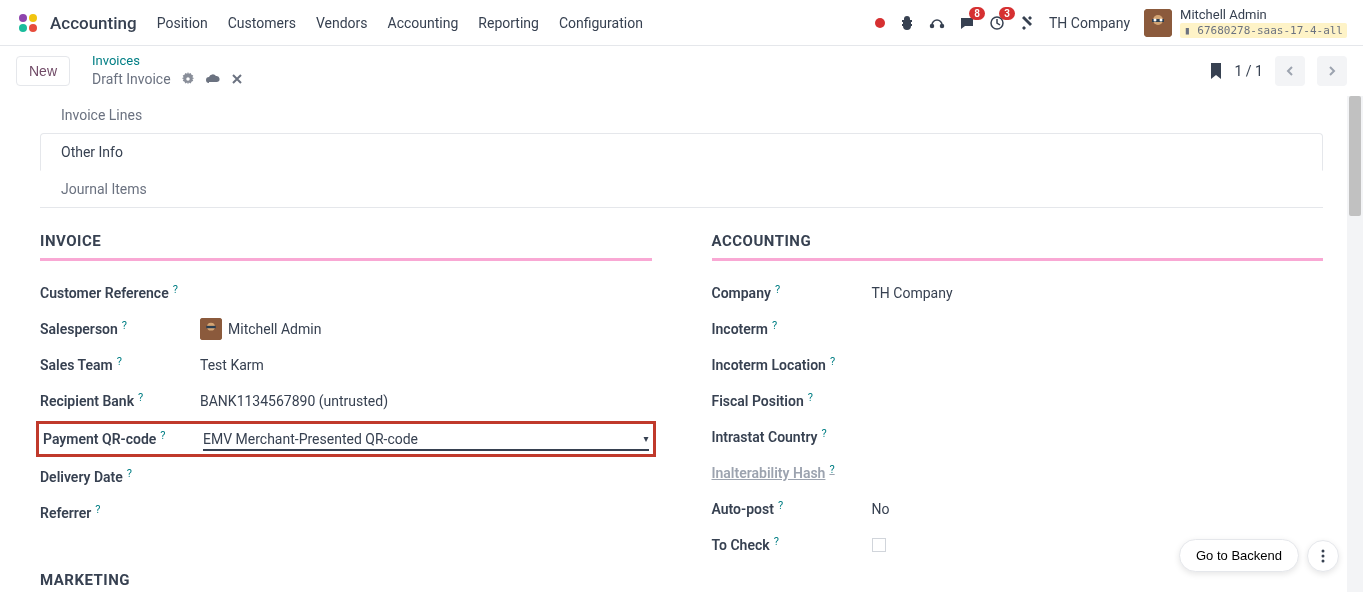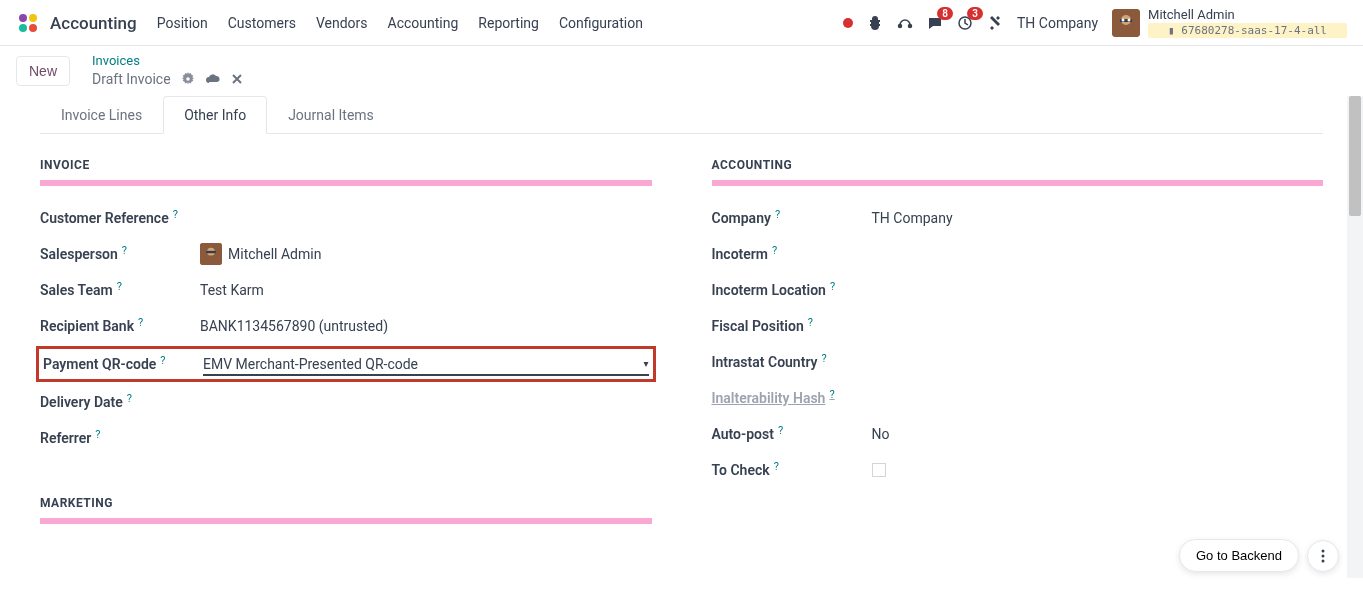--- a/index.html
+++ b/index.html
@@ -12,44 +12,44 @@
 .menu-item { color: #374151; cursor: pointer; font-size: 14px; }
 .topbar-right { margin-left: auto; display: flex; align-items: center; gap: 14px; }
 .red-dot { width: 10px; height: 10px; background: #d63031; border-radius: 50%; }
 .icon-btn { position: relative; cursor: pointer; color: #374151; }
 .badge { position: absolute; top: -8px; right: -10px; background: #d63031; color: #fff; font-size: 10px; font-weight: 600; border-radius: 10px; padding: 1px 5px; min-width: 16px; text-align: center; }
 .company-name { font-size: 14px; color: #374151; }
 .avatar { width: 28px; height: 28px; border-radius: 4px; background: #8b5a3c; display: flex; align-items: center; justify-content: center; overflow: hidden; }
 .user-block { display: flex; align-items: center; gap: 8px; }
 .user-info { display: flex; flex-direction: column; line-height: 1.2; }
 .user-name { font-size: 13px; color: #374151; }
-.db-tag { font-family: monospace; font-size: 11px; background: #fef3c7; padding: 1px 20px; border-radius: 2px; color: #6b7280; }
+.db-tag { font-family: monospace; font-size: 11px; background: #fef3c7; padding: 1px 4px; border-radius: 2px; color: #6b7280; }
 
 .subbar { display: flex; align-items: center; height: 50px; padding: 0 16px; }
 .new-btn { border: 1px solid #e5e7eb; background: #fff; color: #714b67; font-weight: 500; padding: 6px 12px; border-radius: 4px; cursor: pointer; font-size: 14px; margin-right: 22px; }
 .breadcrumb { display: flex; flex-direction: column; line-height: 1.3; }
 .bc-parent { color: #017e84; font-size: 13px; cursor: pointer; }
 .bc-current { color: #6b7280; font-size: 14px; display: flex; align-items: center; gap: 10px; }
 .bc-icon { cursor: pointer; color: #6b7280; }
 .subbar-right { margin-left: auto; display: flex; align-items: center; gap: 12px; }
 .pager { font-size: 14px; color: #374151; }
 .pager-btn { width: 30px; height: 30px; border: none; background: #f3f4f6; border-radius: 4px; cursor: pointer; color: #9ca3af; display: inline-flex; align-items: center; justify-content: center; }
 
 .content-wrap { display: flex; }
 .content { flex: 1; padding: 0 24px 40px 40px; }
 .scrollbar-track { width: 16px; background: #f3f4f6; position: relative; }
 .scrollbar-thumb { position: absolute; top: 0; right: 2px; width: 12px; height: 120px; background: #c1c1c1; border-radius: 2px; }
 
-.tabs { display: flex; border-bottom: 1px solid #e5e7eb; margin-bottom: 24px; }
+.tabs { display: flex; border-bottom: 1px solid #e5e7eb; margin-bottom: 24px; flex-direction: column; }
 .tab { padding: 10px 20px; border: 1px solid transparent; border-bottom: none; cursor: pointer; color: #6b7280; font-size: 14px; }
 .tab.active { border-color: #e5e7eb; border-bottom: 1px solid #fff; margin-bottom: -1px; background: #fff; color: #374151; border-radius: 4px 4px 0 0; }
 
 .form-cols { display: flex; gap: 60px; }
 .form-col { flex: 1; }
-.section-title { font-size: 12px; font-weight: 700; color: #374151; letter-spacing: 0.5px; padding-bottom: 8px; border-bottom: 6px solid #f9a8d4; margin-bottom: 14px; }
+.section-title { font-size: 15px; font-weight: 700; color: #374151; letter-spacing: 0.5px; padding-bottom: 8px; border-bottom: 3px solid #f9a8d4; margin-bottom: 14px; }
 .field-row { display: flex; align-items: center; min-height: 36px; }
 .field-row.highlighted { border: 3px solid #c0392b; padding: 4px 4px; margin: 2px -4px; }
 .field-label { width: 160px; font-weight: 600; color: #374151; font-size: 14px; display: flex; align-items: center; gap: 4px; flex-shrink: 0; }
 .field-label.muted { color: #9ca3af; text-decoration: underline; }
 .help-q { color: #017e84; font-size: 11px; font-weight: 400; cursor: pointer; position: relative; top: -4px; }
 .field-value { flex: 1; color: #374151; font-size: 14px; display: flex; align-items: center; gap: 6px; }
 .small-avatar { width: 22px; height: 22px; border-radius: 3px; background: #8b5a3c; display: inline-flex; align-items: center; justify-content: center; overflow: hidden; }
 .dropdown { flex: 1; display: flex; align-items: center; justify-content: space-between; border-bottom: 1px solid #374151; padding: 2px 0; cursor: pointer; position: relative; }
 .dropdown::after { content: ''; position: absolute; bottom: -2px; left: 0; right: 0; height: 1px; background: #374151; }
 .caret { font-size: 10px; color: #374151; }
@@ -151,20 +151,38 @@
             <path d="M4 11a3 3 0 010-6 4 4 0 017-1 3 3 0 011 6H4z"></path>
           </svg>
       </span>
       <span class="bc-icon">
         <svg width="12" height="12" viewBox="0 0 12 12" stroke="currentColor" stroke-width="2">
             <path d="M2 2l8 8M10 2l-8 8"></path>
           </svg>
       </span>
     </span>
   </div>
+  <div class="subbar-right">
+    <span>
+      <svg width="14" height="16" viewBox="0 0 14 16" fill="#374151">
+          <path d="M2 0h10v16l-5-4-5 4V0z"></path>
+        </svg>
+    </span>
+    <span class="pager">1 / 1</span>
+    <button class="pager-btn">
+      <svg width="10" height="10" viewBox="0 0 10 10" fill="none" stroke="currentColor" stroke-width="2">
+          <path d="M7 1L3 5l4 4"></path>
+        </svg>
+    </button>
+    <button class="pager-btn">
+      <svg width="10" height="10" viewBox="0 0 10 10" fill="none" stroke="currentColor" stroke-width="2">
+          <path d="M3 1l4 4-4 4"></path>
+        </svg>
+    </button>
+  </div>
 </div>
 
 <div class="content-wrap">
 <div class="content">
 
   <div class="tabs">
     <div class="tab">Invoice Lines</div>
     <div class="tab active">Other Info</div>
     <div class="tab">Journal Items</div>
   </div>

